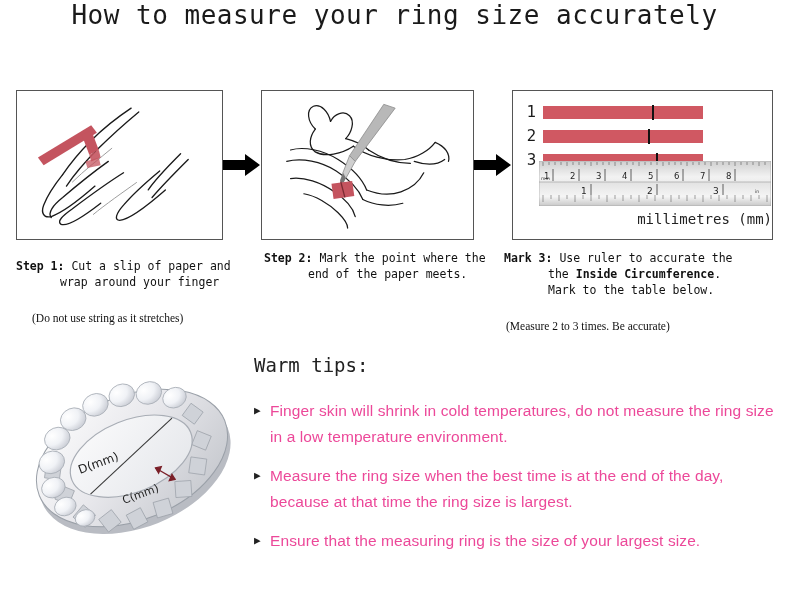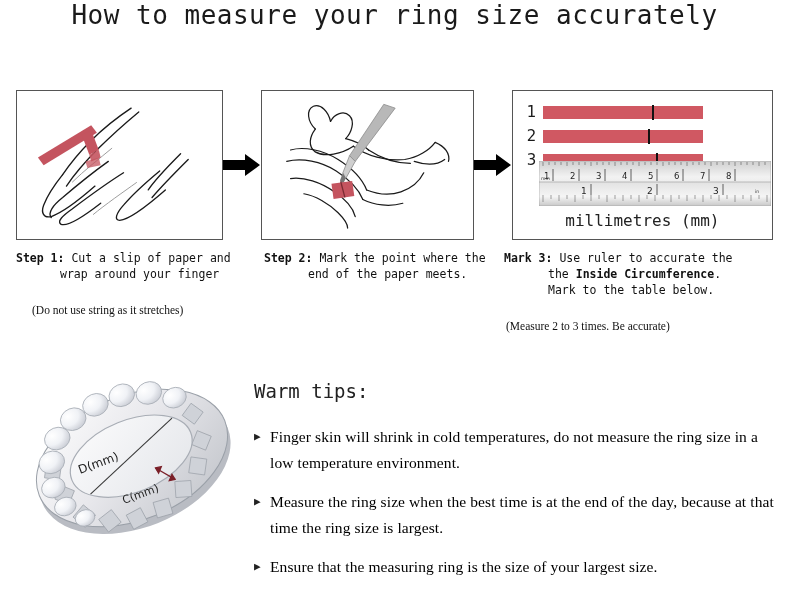--- a/index.html
+++ b/index.html
@@ -77,35 +77,35 @@
     background:#111;
   }
   .ruler-wrap {
     position:absolute;
     top:70px; left:26px;
     width:232px; height:45px;
   }
   .mm-label {
     position:absolute;
     top:120px; left:0; width:100%;
-    text-align:center;
+    text-align:right;
     font-family:"DejaVu Sans Mono", monospace;
-    font-size:16px;
+    font-size:14px;
     color:#222;
   }
 
   
   .captions {
     position:absolute;
     top:250px; left:16px;
     width:757px;
     display:flex;
   }
   .cap-col { position:relative; }
-  .cap-col-1 { width:248px; }
+  .cap-col-1 { width:248px;margin-top:8px; }
   .cap-col-2 { width:240px; }
   .cap-col-3 { width:269px; }
   .cap-main {
     font-family:"DejaVu Sans Mono", monospace;
     font-size:11.5px;
     line-height:16px;
     color:#111;
   }
   .cap-main b { font-weight:bold; }
   .cap-indent { padding-left:44px; display:block; }
@@ -121,21 +121,21 @@
   
   .ring-area {
     position:absolute;
     left:18px; top:358px;
     width:228px; height:200px;
   }
 
   
   .tips {
     position:absolute;
-    left:254px; top:380px;
+    left:254px; top:354px;
     width:520px;
   }
   .tips-title {
     font-family:"DejaVu Sans Mono", monospace;
     font-size:19px;
     color:#222;
     margin-bottom:22px;
   }
   .tip-item {
     display:flex;
@@ -144,24 +144,24 @@
   }
   .tip-bullet {
     width:16px;
     flex:0 0 16px;
     color:#222;
     font-size:11px;
     line-height:24px;
     padding-top:1px;
   }
   .tip-text {
-    font-family:Liberation Serif, serif;
+    font-family:Liberation Sans, sans-serif;
     font-size:15.5px;
     line-height:26px;
-    color:#000000;
+    color:#ec4899;
     letter-spacing:0.1px;
   }
 </style>
 </head>
 <body>
 
 <div class="title">How to measure your ring size accurately</div>
 
 <div class="steps-row">
 

